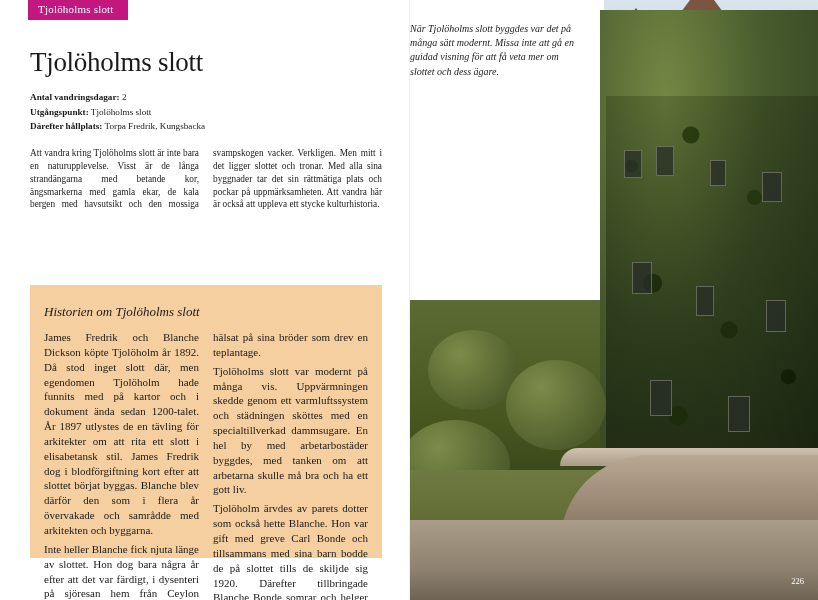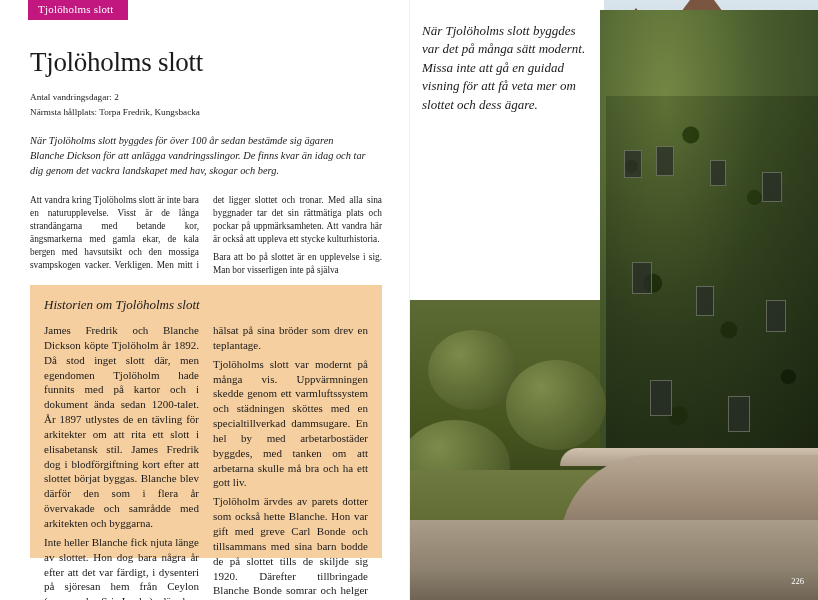--- a/index.html
+++ b/index.html
@@ -61,21 +61,21 @@
     letter-spacing: -0.3px;
   }
 
   .facts {
     font-size: 9.2px;
     line-height: 1.55;
     margin-bottom: 14px;
   }
   .facts div { white-space: nowrap; }
   .facts .lbl {
-    font-weight: normal;
+    font-weight: bold;
   }
 
   .lead {
     font-style: italic;
     font-size: 10.4px;
     line-height: 1.46;
     margin: 0 0 16px 0;
     width: 340px;
   }
 
@@ -93,21 +93,21 @@
 
   
   .box {
     position: absolute;
     left: 30px;
     top: 285px;
     width: 352px;
     height: 273px;
     background: #f6cfa0;
     box-sizing: border-box;
-    padding: 12px 14px 10px 14px;
+    padding: 19px 14px 10px 14px;
   }
   .box h2 {
     font-family: "Liberation Serif", serif;
     font-style: italic;
     font-weight: normal;
     font-size: 13px;
     margin: 0 0 10px 0;
     color: #1a1a1a;
   }
   .box-cols {
@@ -128,25 +128,25 @@
     left: 410px;
     top: 0;
     width: 408px;
     height: 600px;
     background: #ffffff;
     overflow: hidden;
   }
 
   .caption {
     position: absolute;
-    left: 12px;
+    left: 0;
     top: 22px;
     width: 170px;
     font-style: italic;
-    font-size: 13px;
+    font-size: 10px;
     line-height: 1.42;
     z-index: 5;
     color: #1a1a1a;
   }
 
   
   .photo {
     position: absolute;
     left: 0;
     top: 0;
@@ -287,30 +287,32 @@
 
     <div class="left-content">
       <h1 class="title">Tjolöholms slott</h1>
 
       <div class="facts">
         <div>
           <span class="lbl">Antal vandringsdagar:</span>
           <span>2</span>
         </div>
         <div>
-          <span class="lbl">Närmsta hållplats:</span>
+          <span class="lbl">Utgångspunkt:</span>
+          <span>Tjolöholms slott</span>
+        </div>
+        <div>
+          <span class="lbl">Därefter hållplats:</span>
           <span>Torpa Fredrik, Kungsbacka</span>
         </div>
       </div>
 
-      <p class="lead">När Tjolöholms slott byggdes för över 100 år sedan bestämde sig ägaren Blanche Dickson för att anlägga vandringsslingor. De finns kvar än idag och tar dig genom det vackra landskapet med hav, skogar och berg.</p>
 
       <div class="twocol">
         <p>Att vandra kring Tjolöholms slott är inte bara en naturupplevelse. Visst är de långa strandängarna med betande kor, ängsmarkerna med gamla ekar, de kala bergen med havsutsikt och den mossiga svampskogen vacker. Verkligen. Men mitt i det ligger slottet och tronar. Med alla sina byggnader tar det sin rättmätiga plats och pockar på uppmärksamheten. Att vandra här är också att uppleva ett stycke kulturhistoria.</p>
-        <p>Bara att bo på slottet är en upplevelse i sig. Man bor visserligen inte på själva</p>
       </div>
     </div>
 
     <div class="box">
       <h2>Historien om Tjolöholms slott</h2>
       <div class="box-cols">
         <p>James Fredrik och Blanche Dickson köpte Tjolöholm år 1892. Då stod inget slott där, men egendomen Tjolöholm hade funnits med på kartor och i dokument ända sedan 1200-talet. År 1897 utlystes de en tävling för arkitekter om att rita ett slott i elisabetansk stil. James Fredrik dog i blodförgiftning kort efter att slottet börjat byggas. Blanche blev därför den som i flera år övervakade och samrådde med arkitekten och byggarna.</p>
         <p>Inte heller Blanche fick njuta länge av slottet. Hon dog bara några år efter att det var färdigt, i dysenteri på sjöresan hem från Ceylon (nuvarande Sri Lanka) där hon hälsat på sina bröder som drev en teplantage.</p>
         <p>Tjolöholms slott var modernt på många vis. Uppvärmningen skedde genom ett varmluftssystem och städningen sköttes med en specialtillverkad dammsugare. En hel by med arbetarbostäder byggdes, med tanken om att arbetarna skulle må bra och ha ett gott liv.</p>
         <p>Tjolöholm ärvdes av parets dotter som också hette Blanche. Hon var gift med greve Carl Bonde och tillsammans med sina barn bodde de på slottet tills de skiljde sig 1920. Därefter tillbringade Blanche Bonde somrar och helger på Tjolöholm, men bodde på vintrarna i Stockholm.</p>

